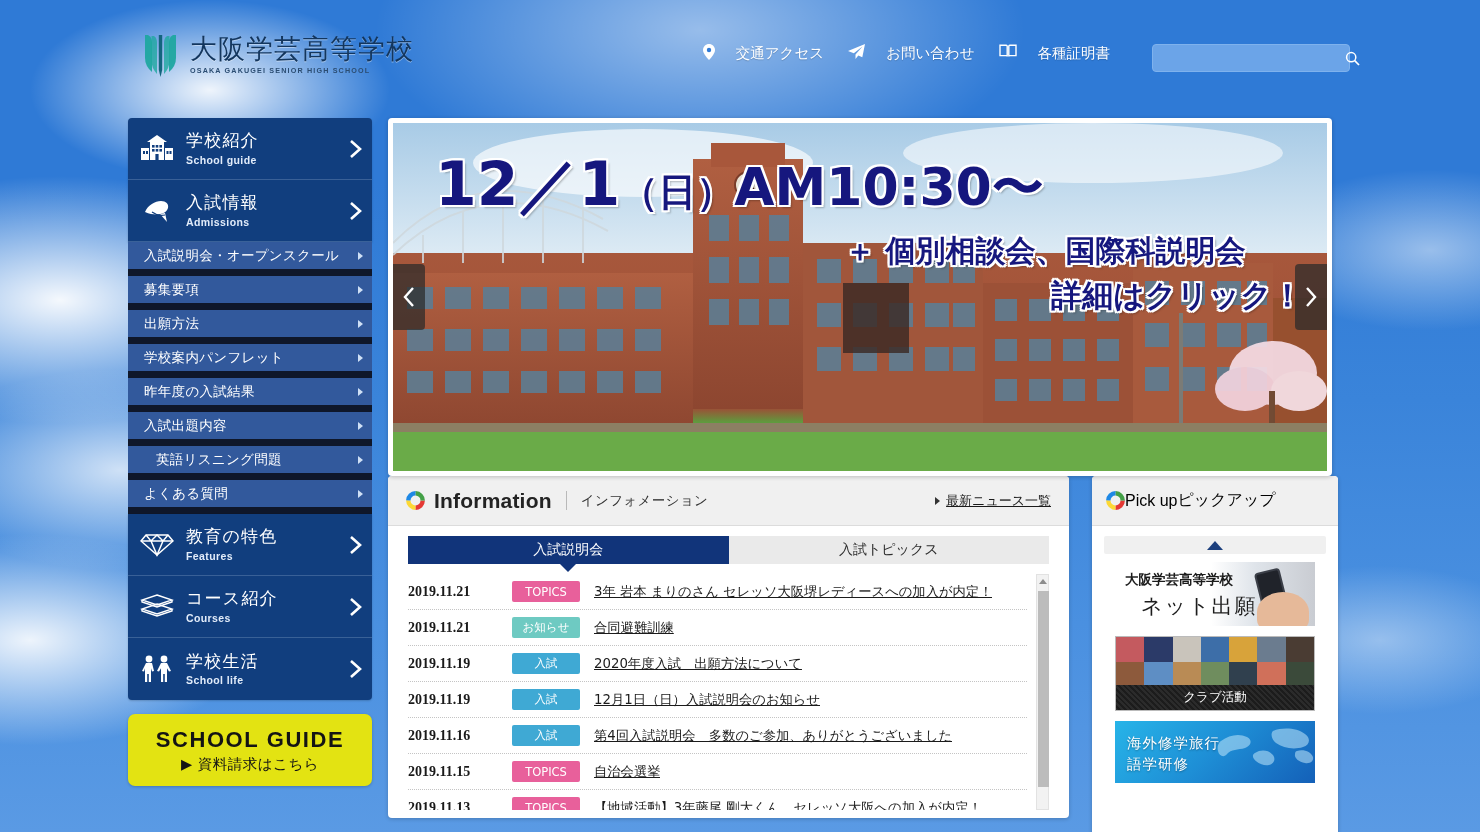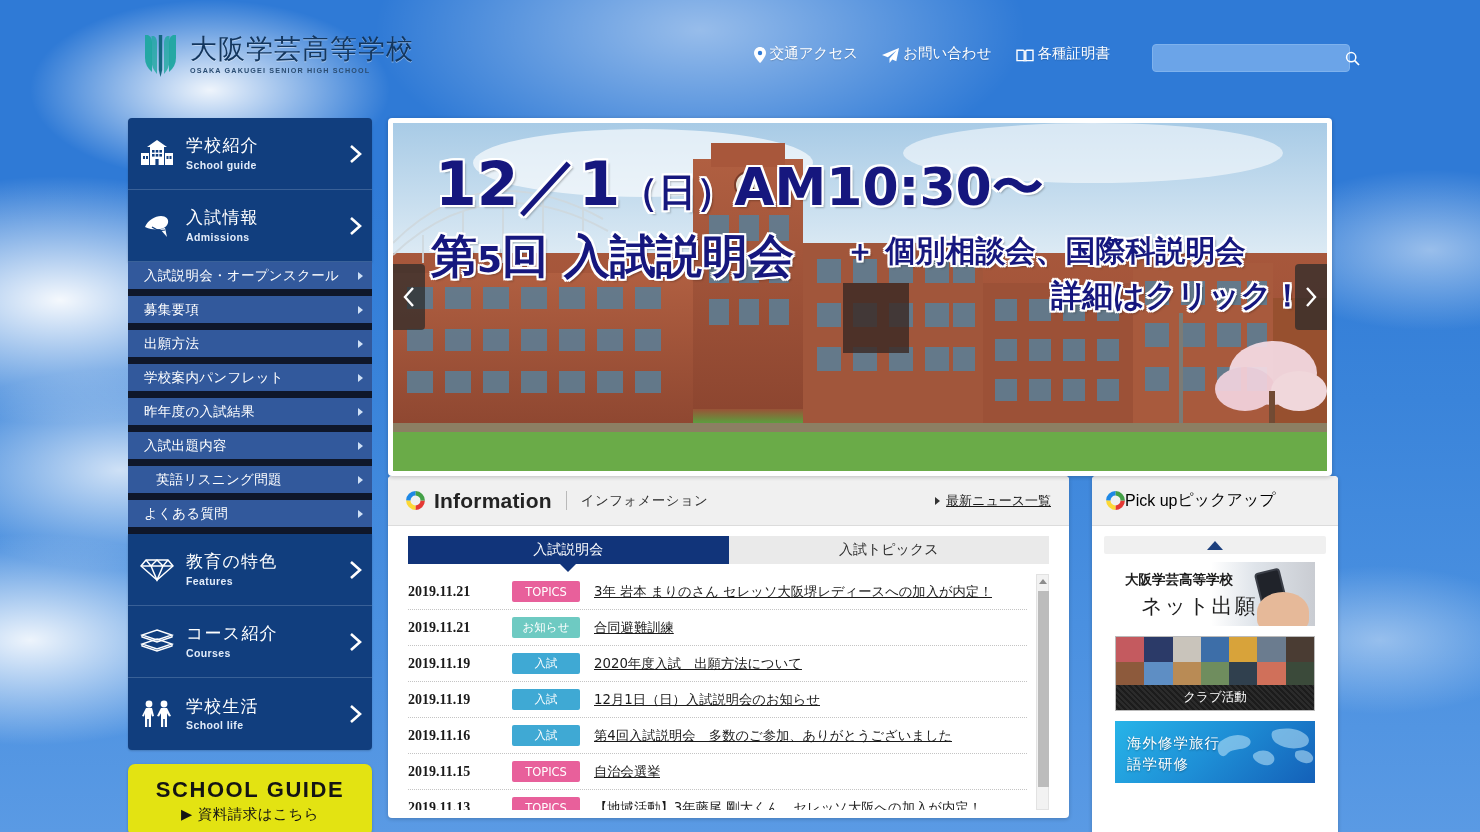--- a/index.html
+++ b/index.html
@@ -43,21 +43,21 @@
   .logo-en {
     font-size: 7.2px; color: #2b4d72; letter-spacing: 1.15px;
     margin-top: 5px; font-weight: 700;
   }
 
   .header-nav {
     position: absolute; right: 240px; top: 44px;
     display: flex; align-items: center; gap: 24px;
   }
   .header-link {
-    display: flex; align-items: flex-end; gap: 4px;
+    display: flex; align-items: flex-start; gap: 21px;
     color: #fff; font-size: 14.5px; text-decoration: none;
     white-space: nowrap; cursor: pointer;
     text-shadow: 0 1px 1px rgba(0,0,0,0.18);
   }
   .header-link svg { flex: none; }
 
   .search-box {
     position: absolute; right: 0; top: 44px;
     width: 198px; height: 28px;
     background: #6ba4e8; border-radius: 4px;
@@ -79,21 +79,21 @@
     position: absolute; top: 118px; left: 50%;
     transform: translateX(-50%);
     width: 1220px; height: 714px;
     display: flex; gap: 0;
   }
 
   
   .sidebar { width: 244px; flex: none; margin-left: -2px; }
 
   .nav-major {
-    position: relative; height: 72px; width: 244px;
+    position: relative; height: 62px; width: 244px;
     background: #113e7e; border-bottom: 1px solid #3a6299;
     display: flex; align-items: center; cursor: pointer;
     box-shadow: 0 1px 2px rgba(0,0,0,0.18);
   }
   .nav-major:first-child { border-radius: 4px 4px 0 0; }
   .nav-major .ico {
     width: 58px; display: flex; align-items: center; justify-content: center;
     flex: none;
   }
   .nav-major .labels { flex: 1; }
@@ -731,21 +731,20 @@
           </g>
 
           <rect x="786" y="190" width="4" height="116" fill="#7b7b76"></rect>
 
           <rect x="0" y="306" width="934" height="42" fill="#6aab48"></rect>
           <rect x="0" y="300" width="934" height="9" fill="#8c7f63"></rect>
         </svg>
 
         <div class="hero-text">
           <div class="hero-l1"><span>12</span><span>／</span><span>1</span><span class="sm">（日）</span><span class="md">AM10:30〜</span></div>
-          <div class="hero-l2"><span>第</span><span class="n5">5</span><span>回 入試説明会</span></div>
           <div class="hero-l3">＋ 個別相談会、国際科説明会</div>
           <div class="hero-l4">詳細はクリック！</div>
         </div>
       </div>
 
       <div class="hero-arrow prev">
         <svg width="14" height="22" viewBox="0 0 14 22">
           <polyline points="11,2 3,11 11,20" fill="none" stroke="#fff" stroke-width="2.4"></polyline>
         </svg>
       </div>

